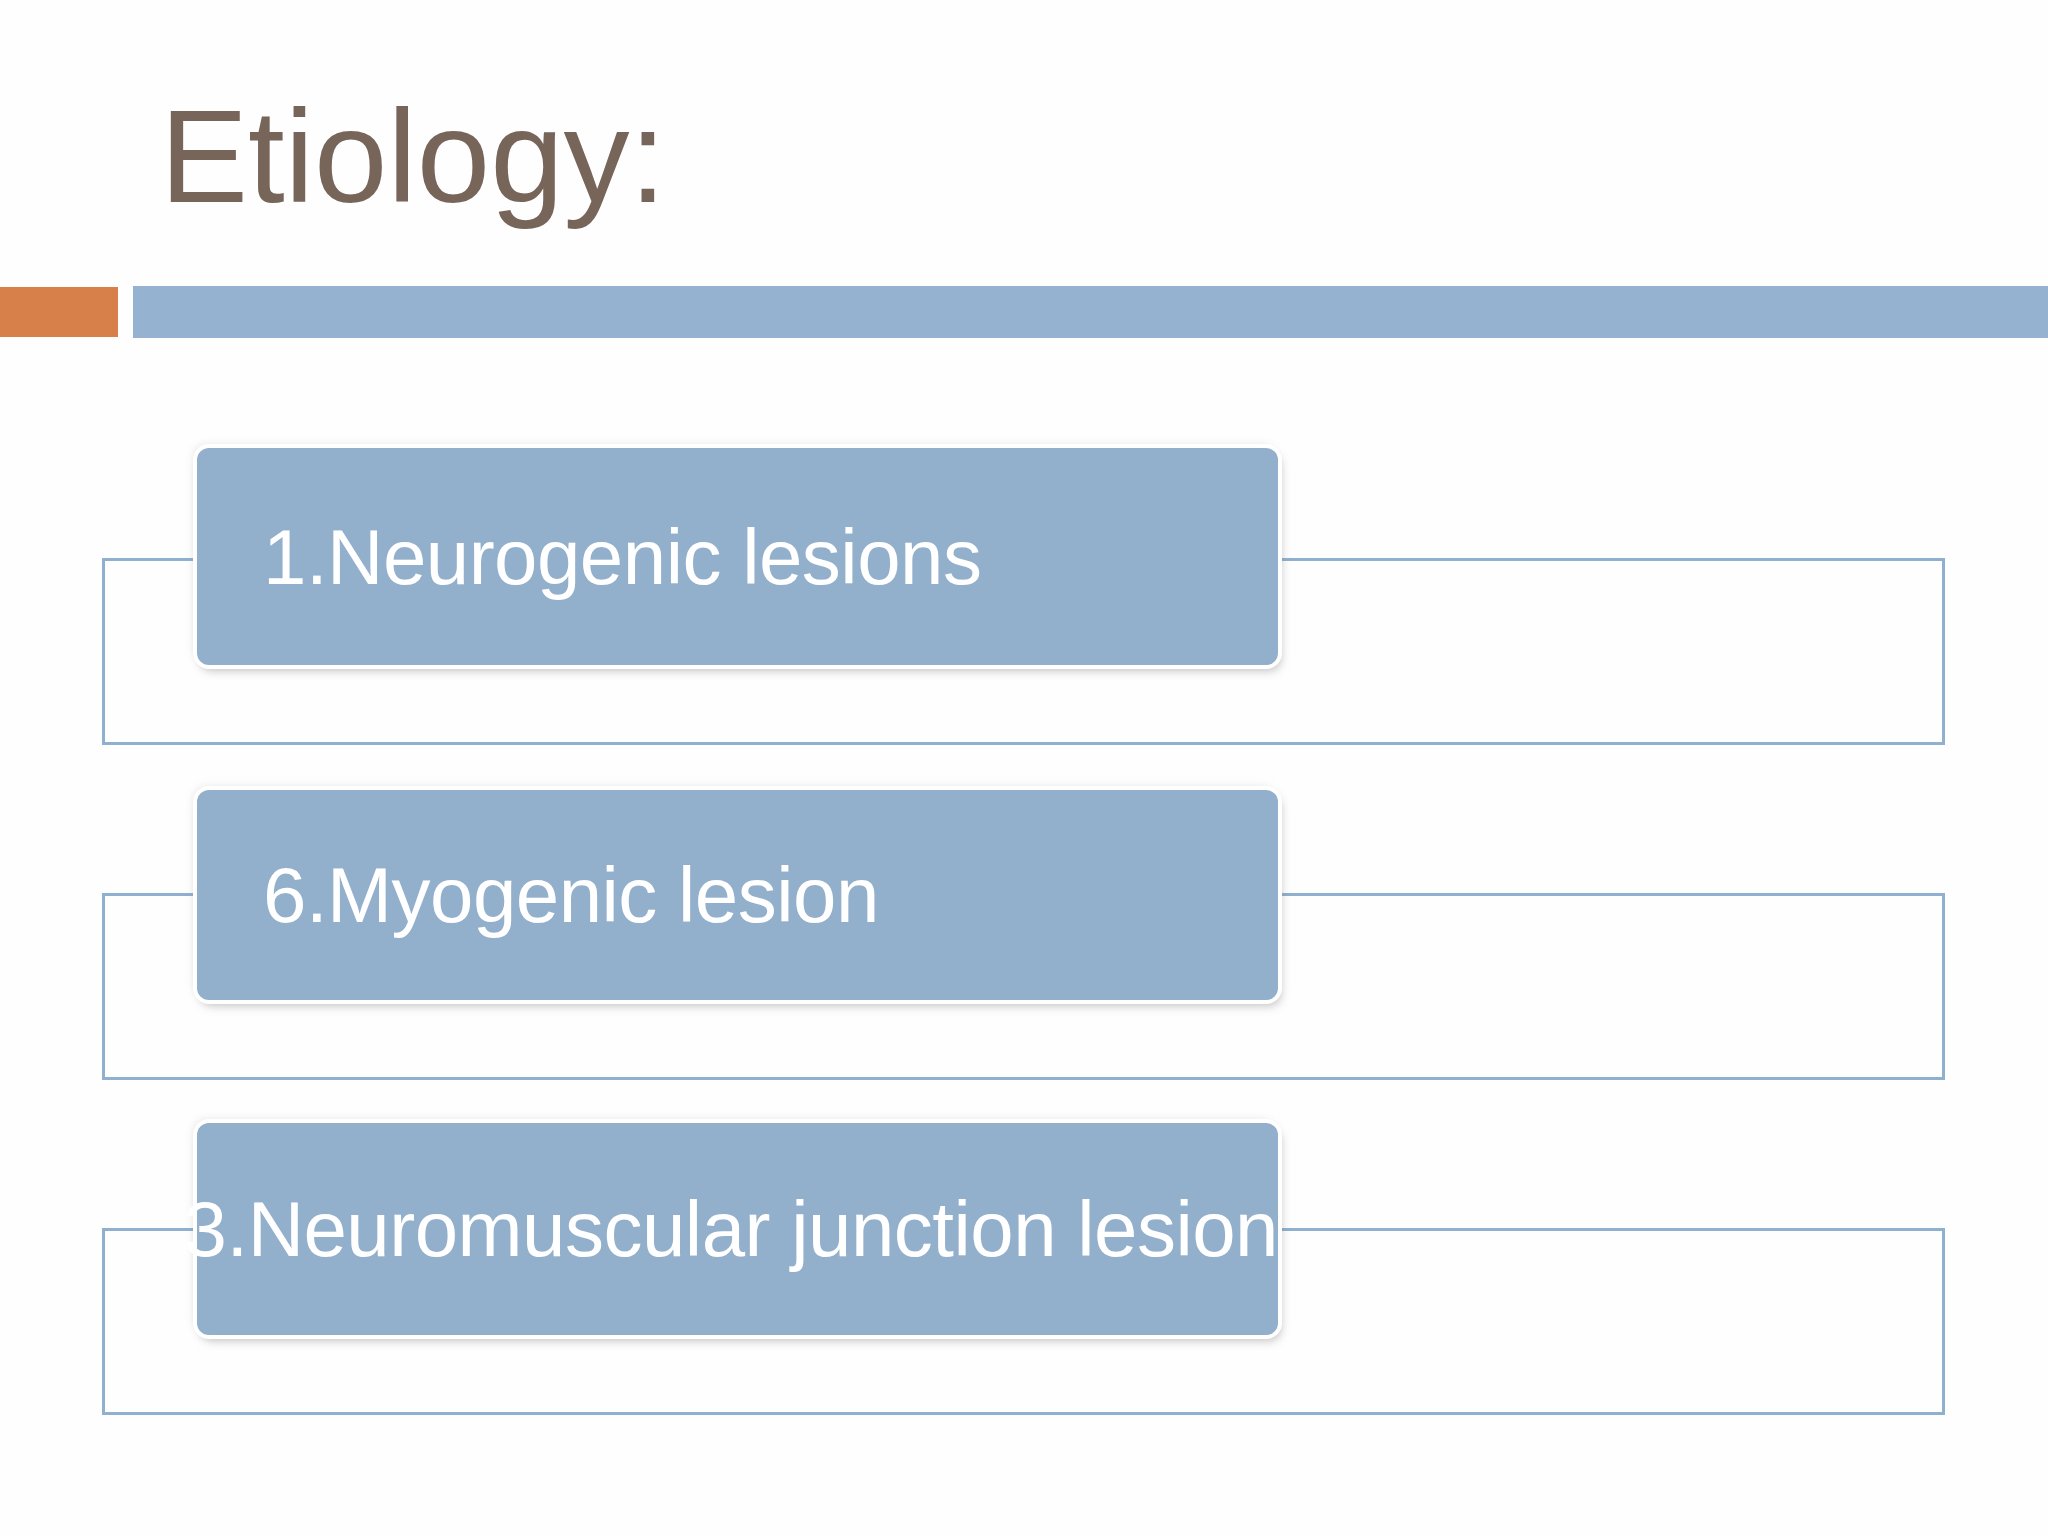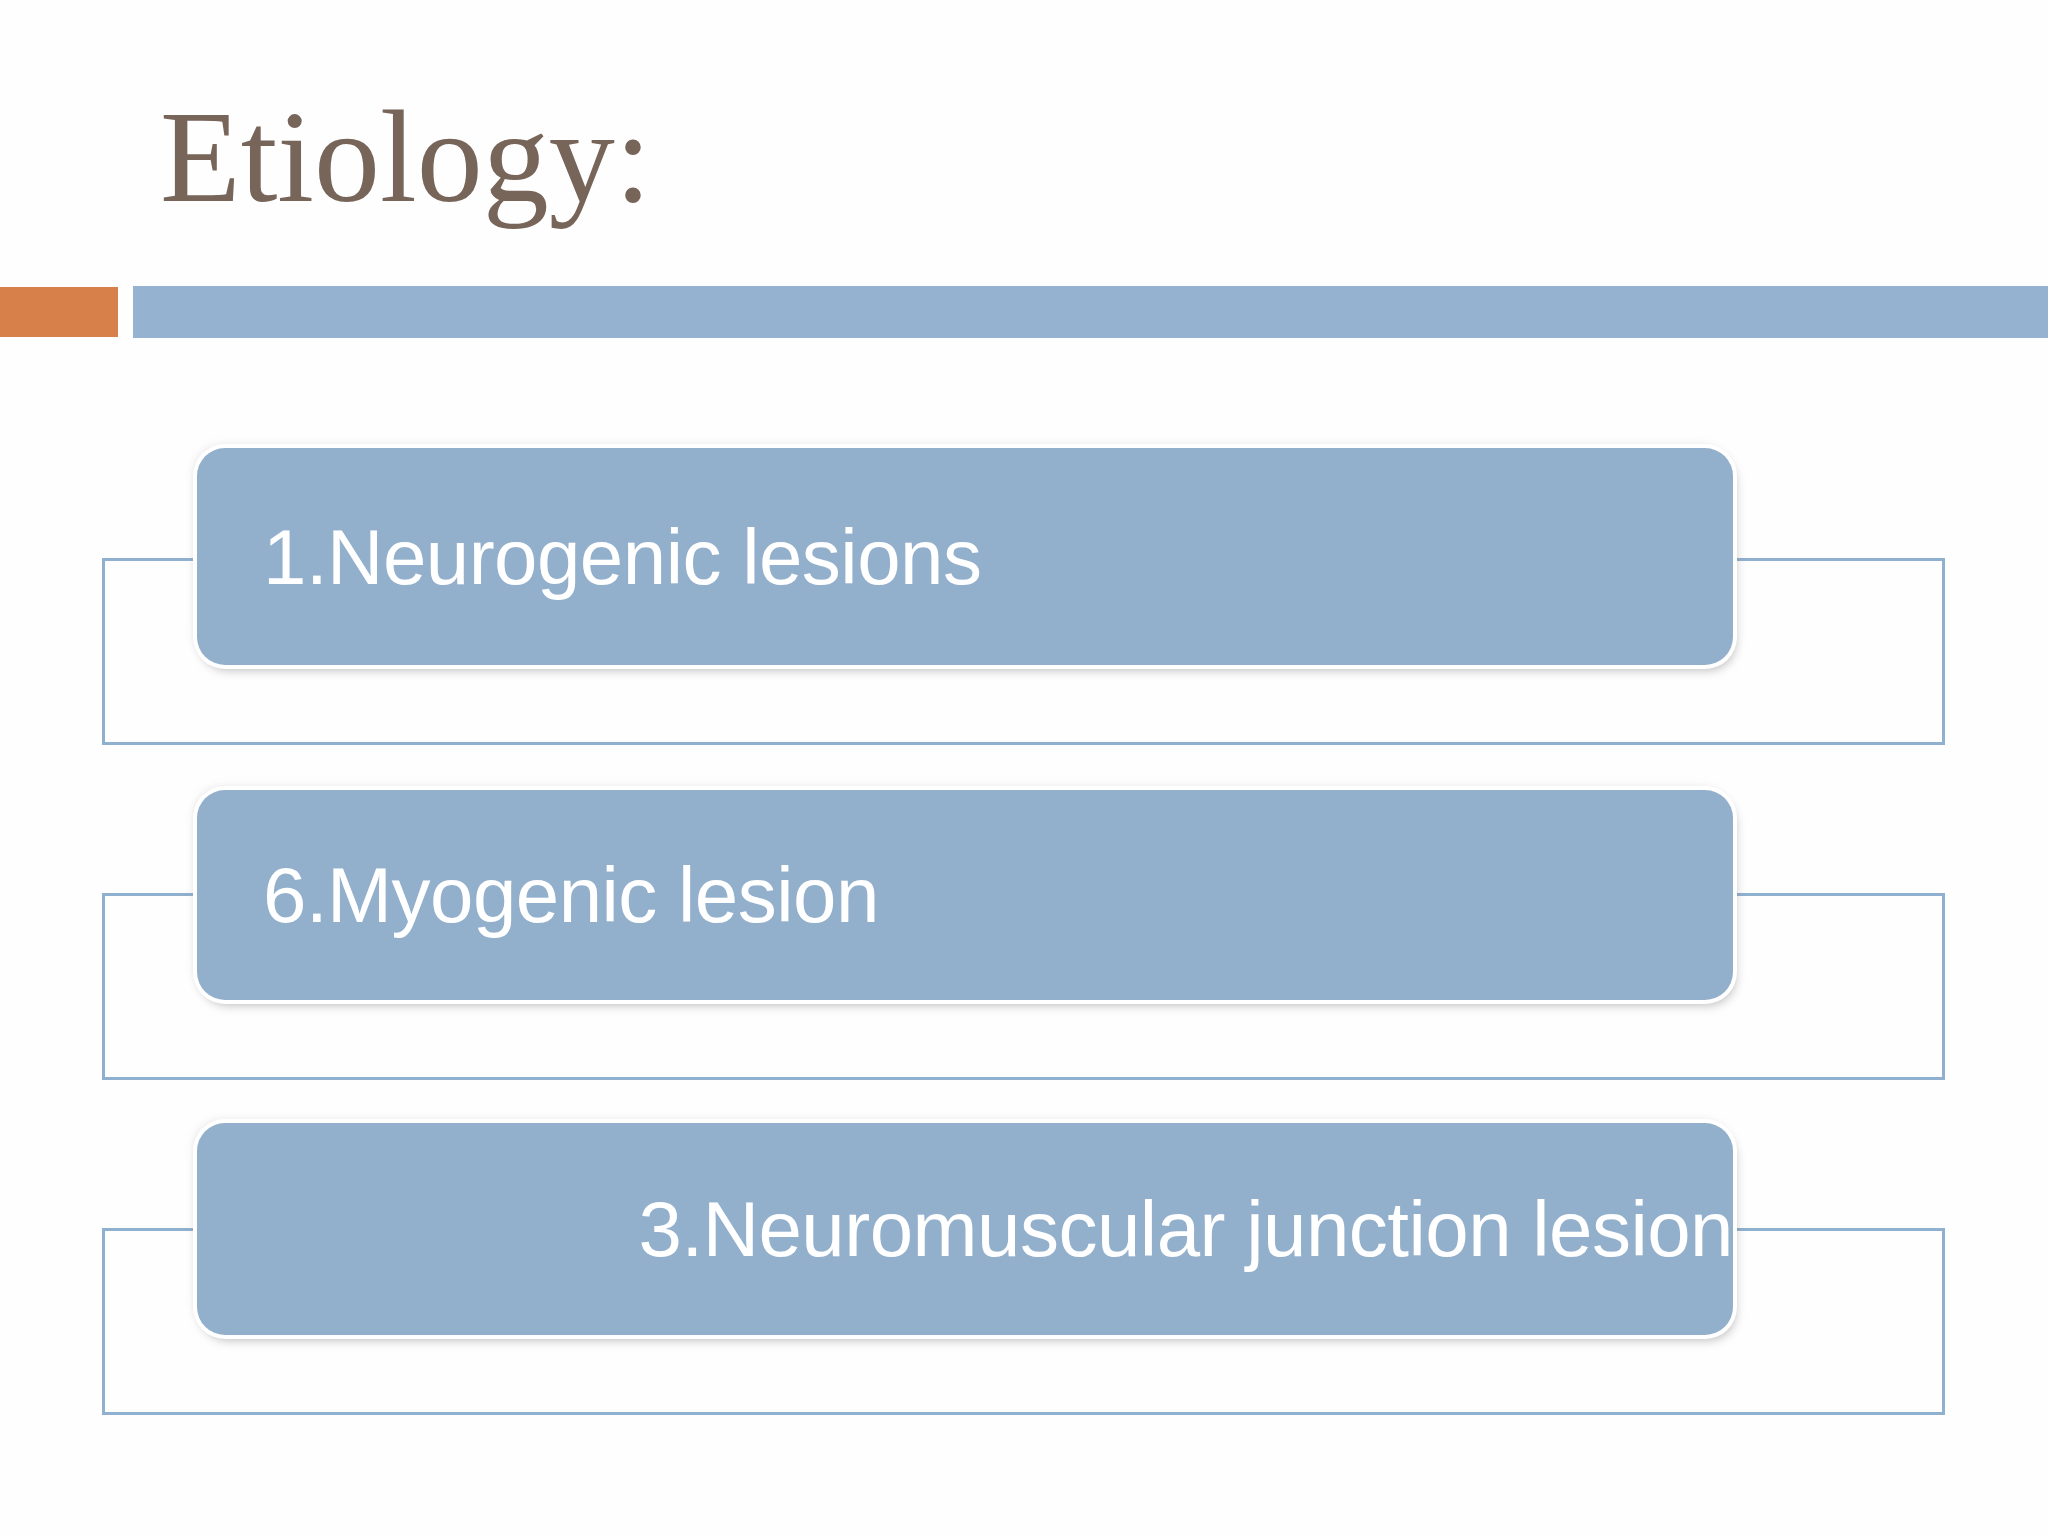--- a/index.html
+++ b/index.html
@@ -11,21 +11,20 @@
     font-family:"Liberation Sans", sans-serif;
   }
   .title{
     position:absolute;
     left:160px;top:84px;
     margin:0;
     font-size:132px;
     font-weight:400;
     line-height:1.1;
     color:var(--title,#77655a);
-    font-family:Liberation Serif, serif;
   }
   .bar-orange{
     position:absolute;
     left:0;top:287px;
     width:118px;height:50px;
     background:var(--accent-orange,#d88049);
   }
   .bar-blue{
     position:absolute;
     left:133px;top:286px;
@@ -36,23 +35,23 @@
     position:absolute;
     left:102px;
     width:1843px;height:187px;
     border:3px solid var(--outline-blue,#8fb0ce);
     box-sizing:border-box;
     background:transparent;
   }
   .item-box{
     position:absolute;
     left:197px;
-    width:1536px;height:213px;
+    width:1081px;height:213px;
     background:var(--box-fill,#92afcc);
-    border-radius:28px;
+    border-radius:12px;
     box-shadow:0 0 0 4px #ffffff,
                3px 6px 10px rgba(110,110,110,0.40),
                -3px -3px 8px rgba(160,160,160,0.28);
     display:flex;
     align-items:center;
     padding-left:66px;
     box-sizing:border-box;
   }
   .item-box span{
     color:var(--box-text,#ffffff);

